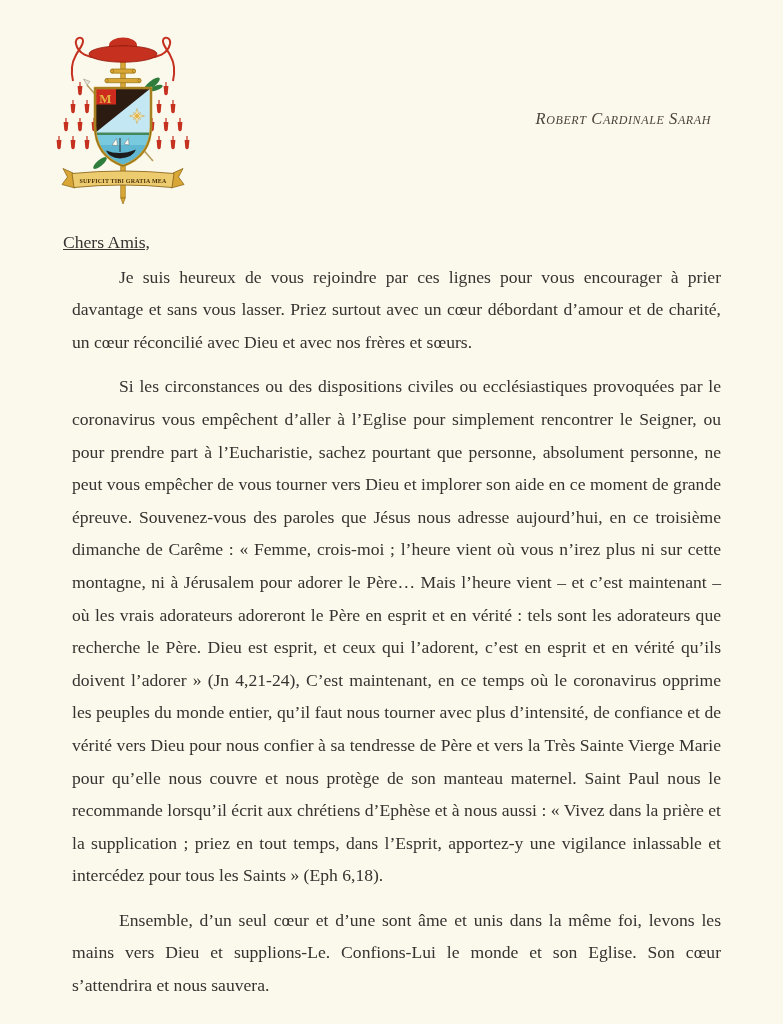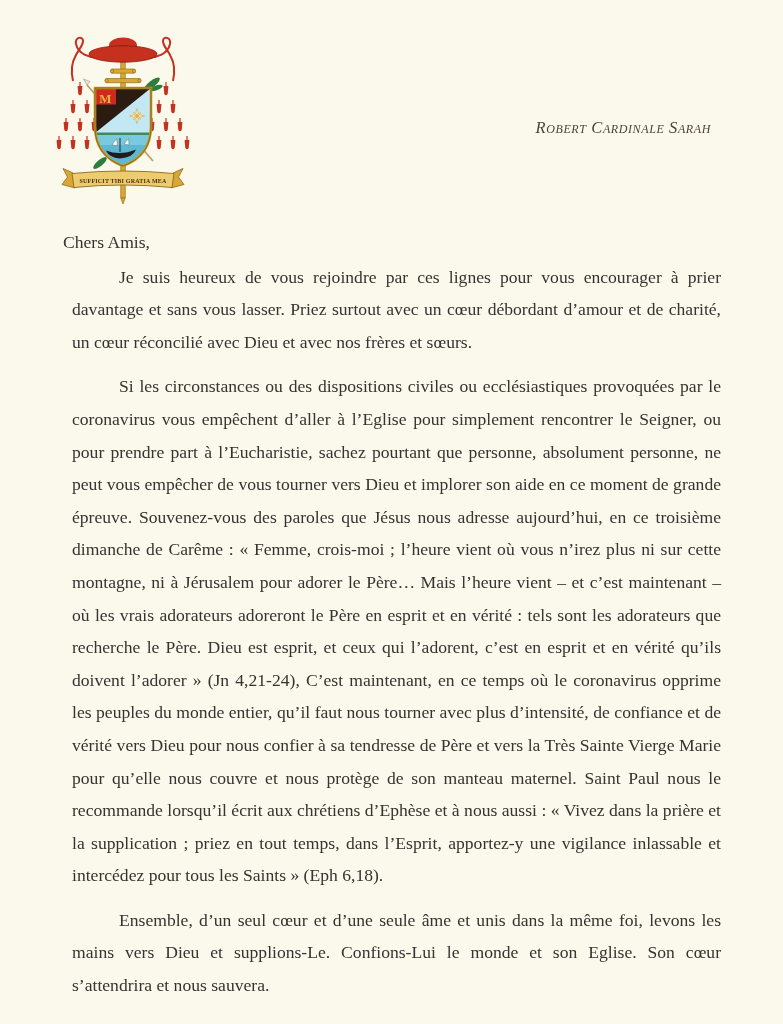--- a/index.html
+++ b/index.html
@@ -18,40 +18,41 @@
   }
   .crest {
     position: absolute;
     left: 56px;
     top: 26px;
     width: 134px;
     height: 182px;
   }
   .author-name {
     position: absolute;
-    top: 118px;
+    top: 109px;
     right: 72px;
     font-style: italic;
     font-variant: small-caps;
     font-size: 16.5px;
     letter-spacing: 0.6px;
     color: #4C443C;
   }
   .letter-body {
     position: absolute;
     left: 63px;
     right: 62px;
     top: 226px;
     font-size: 17.6px;
     line-height: 32.6px;
     text-align: justify;
   }
   .salutation {
     margin: 0 0 2px 0;
     text-align: left;
+    text-decoration: underline;
   }
   .para {
     margin: 0 0 12px 9px;
     text-indent: 47px;
   }
   .motto-text {
     font-family: "Liberation Serif", serif;
     font-weight: bold;
   }
 </style>
@@ -165,16 +166,16 @@
       <text class="motto-text" x="67" y="156.5" text-anchor="middle" font-size="6" letter-spacing="0.2" fill="#4A3208">SUFFICIT TIBI GRATIA MEA</text>
     </g>
   </svg>
 
   <div class="author-name">Robert Cardinale Sarah</div>
 
   <div class="letter-body">
     <p class="salutation">Chers Amis,</p>
     <p class="para">Je suis heureux de vous rejoindre par ces lignes pour vous encourager à prier davantage et sans vous lasser. Priez surtout avec un cœur débordant d’amour et de charité, un cœur réconcilié avec Dieu et avec nos frères et sœurs.</p>
     <p class="para">Si les circonstances ou des dispositions civiles ou ecclésiastiques provoquées par le coronavirus vous empêchent d’aller à l’Eglise pour simplement rencontrer le Seigner, ou pour prendre part à l’Eucharistie, sachez pourtant que personne, absolument personne, ne peut vous empêcher de vous tourner vers Dieu et implorer son aide en ce moment de grande épreuve. Souvenez-vous des paroles que Jésus nous adresse aujourd’hui, en ce troisième dimanche de Carême : « Femme, crois-moi ; l’heure vient où vous n’irez plus ni sur cette montagne, ni à Jérusalem pour adorer le Père… Mais l’heure vient – et c’est maintenant – où les vrais adorateurs adoreront le Père en esprit et en vérité : tels sont les adorateurs que recherche le Père. Dieu est esprit, et ceux qui l’adorent, c’est en esprit et en vérité qu’ils doivent l’adorer » (Jn 4,21-24), C’est maintenant, en ce temps où le coronavirus opprime les peuples du monde entier, qu’il faut nous tourner avec plus d’intensité, de confiance et de vérité vers Dieu pour nous confier à sa tendresse de Père et vers la Très Sainte Vierge Marie pour qu’elle nous couvre et nous protège de son manteau maternel. Saint Paul nous le recommande lorsqu’il écrit aux chrétiens d’Ephèse et à nous aussi : « Vivez dans la prière et la supplication ; priez en tout temps, dans l’Esprit, apportez-y une vigilance inlassable et intercédez pour tous les Saints » (Eph 6,18).</p>
-    <p class="para">Ensemble, d’un seul cœur et d’une seule âme et unis dans la même foi, levons les mains vers Dieu et supplions-Le. Confions-Lui le monde et son Eglise. Son cœur s’attendrira et nous sauvera.</p>
+    <p class="para">Ensemble, d’un seul cœur et d’une sont âme et unis dans la même foi, levons les mains vers Dieu et supplions-Le. Confions-Lui le monde et son Eglise. Son cœur s’attendrira et nous sauvera.</p>
   </div>
 
 </div>
 
 </body></html>

